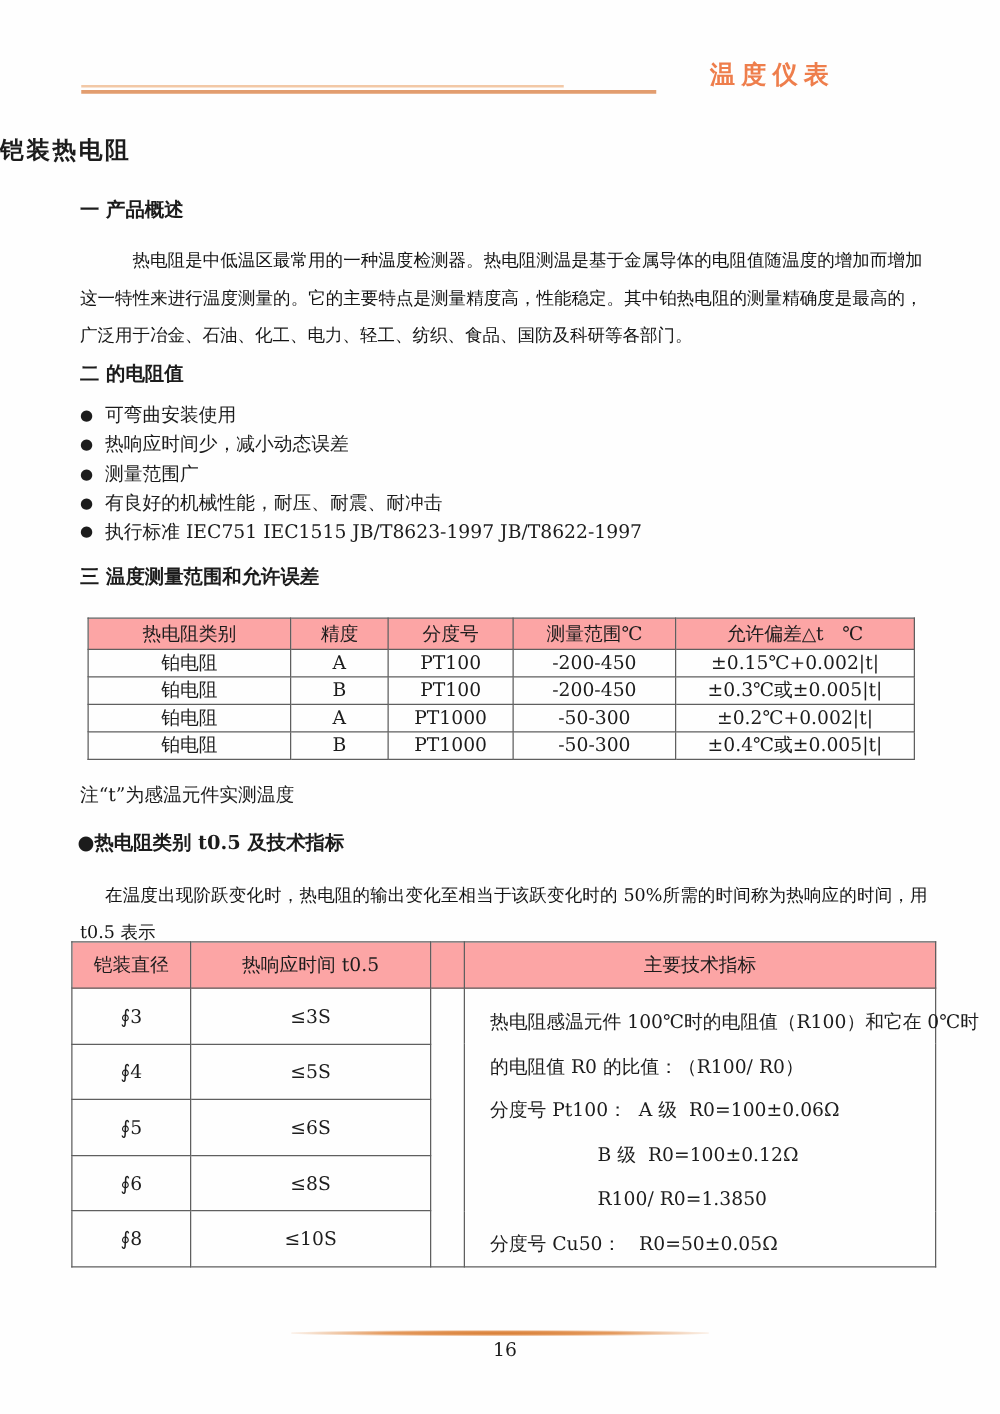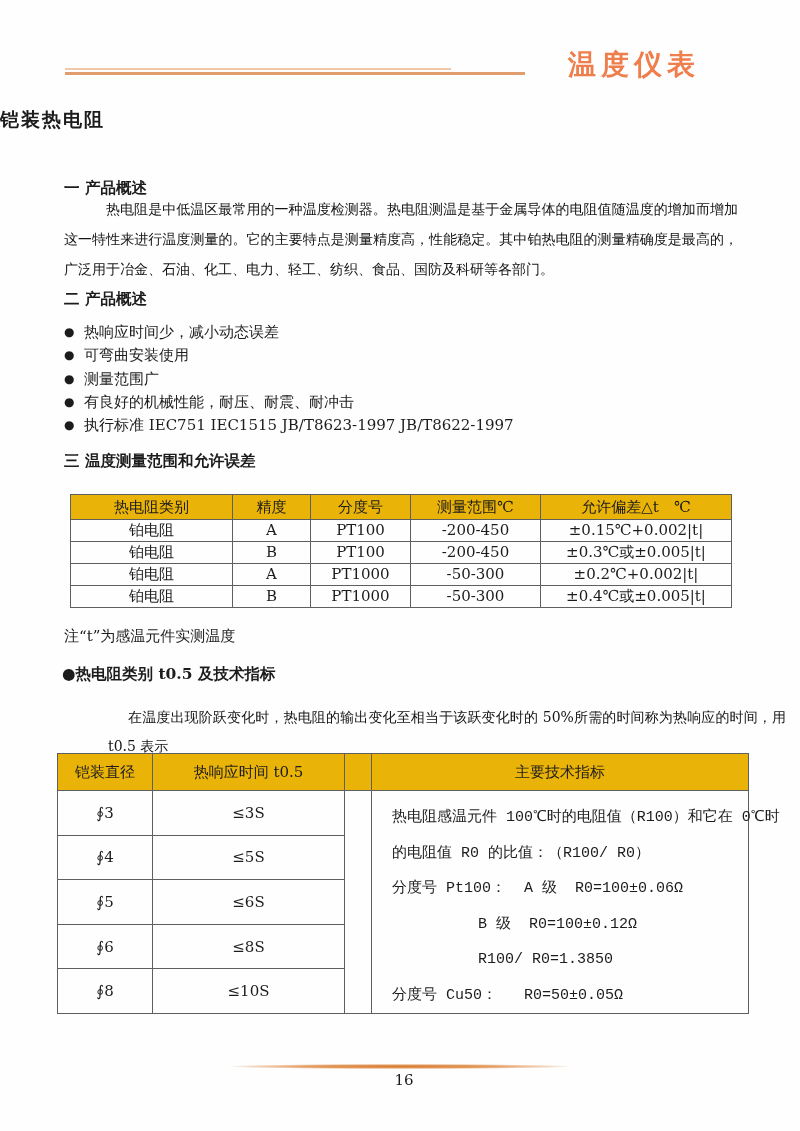--- a/index.html
+++ b/index.html
@@ -15,61 +15,61 @@
     overflow: hidden;
   }
   .abs { position: absolute; }
 
   
   .rule-top    { left: 65px; top: 68px; width: 386px; height: 2px; background: #f2c8a6; }
   .rule-bottom { left: 65px; top: 72px; width: 460px; height: 3px; background: #e29d6f; }
   .brand {
     left: 568px; top: 46px;
     font-family: "DejaVu Sans", "Liberation Sans", sans-serif;
-    font-weight: bold; font-size: 28px; letter-spacing: 5px;
+    font-weight: bold; font-size: 20px; letter-spacing: 5px;
     color: #ee7e4c; white-space: nowrap;
   }
   .doc-title {
     left: 0; top: 107px; width: 100%;
     text-align: left; font-size: 19px; font-weight: bold; letter-spacing: 2px;
   }
 
   
   .h-sec { left: 64px; font-size: 15.5px; font-weight: bold; white-space: nowrap; }
-  #h-overview { top: 158px; margin-top: 20px; }
+  #h-overview { top: 158px; }
   #h-features { top: 289px; }
   #h-range    { top: 451px; }
   #h-response { top: 664px; left: 62px; }
 
   
   .para { font-size: 14px; text-align: justify; color: #141414; }
   #p-overview { left: 64px; top: 194px; width: 674px; line-height: 30px; text-indent: 42px; }
-  #p-response { left: 64px; top: 703px; width: 678px; line-height: 29px; text-indent: 20px; margin-left: 44px; }
+  #p-response { left: 64px; top: 703px; width: 678px; line-height: 29px; text-indent: 20px; }
 
   
   #features-list { left: 64px; top: 321px; font-size: 15px; }
   .feature-item { height: 23.3px; line-height: 23.3px; white-space: nowrap; }
   .bullet { display: inline-block; width: 20px; font-size: 12px; vertical-align: 1px; }
 
   
   table { border-collapse: collapse; table-layout: fixed; }
   th, td { border: 1px solid #5f5f5f; text-align: center; font-weight: normal; padding: 0; }
-  thead th { background: #eab308; }
+  thead th { background: #fca5a5; }
 
   #table1 { left: 70px; top: 494px; width: 661px; font-size: 15px; }
   #table1 thead th { height: 25px; }
   #table1 tbody td { height: 21px; line-height: 21px; white-space: nowrap; }
 
   #note { left: 64px; top: 627px; font-size: 15px; }
 
   #table2 { left: 57px; top: 753px; width: 691px; font-size: 15px; }
   #table2 thead th { height: 37px; }
   #table2 tbody td { height: 37px; }
   .tech-cell { text-align: left; vertical-align: top; padding-top: 9px; }
-  .tech-line { line-height: 35.5px; padding-left: 20px; white-space: pre; font-family: Liberation Mono, monospace; }
+  .tech-line { line-height: 35.5px; padding-left: 20px; white-space: pre; }
   .tech-line.ind { padding-left: 106px; }
 
   
   #footer-rule {
     left: 233px; top: 1064px; width: 334px; height: 5px;
     background: radial-gradient(ellipse at center, #d67c33 0%, #e49a5e 40%, rgba(228,154,94,0) 75%);
   }
   #page-num { left: 4px; top: 1071px; width: 100%; text-align: center; font-size: 15px; }
 </style>
 </head>
@@ -79,24 +79,24 @@
 
   <div class="abs rule-top"></div>
   <div class="abs rule-bottom"></div>
   <div class="abs brand">温度仪表</div>
 
   <div class="abs doc-title">铠装热电阻</div>
 
   <div class="abs h-sec" id="h-overview">一 产品概述</div>
   <div class="abs para" id="p-overview">热电阻是中低温区最常用的一种温度检测器。热电阻测温是基于金属导体的电阻值随温度的增加而增加这一特性来进行温度测量的。它的主要特点是测量精度高，性能稳定。其中铂热电阻的测量精确度是最高的，广泛用于冶金、石油、化工、电力、轻工、纺织、食品、国防及科研等各部门。</div>
 
-  <div class="abs h-sec" id="h-features">二 产品概述</div>
+  <div class="abs h-sec" id="h-features">二 的电阻值</div>
   <div class="abs" id="features-list">
+    <div class="feature-item"><span class="bullet">●</span><span>可弯曲安装使用</span></div>
     <div class="feature-item"><span class="bullet">●</span><span>热响应时间少，减小动态误差</span></div>
-    <div class="feature-item"><span class="bullet">●</span><span>可弯曲安装使用</span></div>
     <div class="feature-item"><span class="bullet">●</span><span>测量范围广</span></div>
     <div class="feature-item"><span class="bullet">●</span><span>有良好的机械性能，耐压、耐震、耐冲击</span></div>
     <div class="feature-item"><span class="bullet">●</span><span>执行标准 IEC751 IEC1515 JB/T8623-1997 JB/T8622-1997</span></div>
   </div>
 
   <div class="abs h-sec" id="h-range">三 温度测量范围和允许误差</div>
 
   <table class="abs" id="table1">
     <colgroup>
       <col style="width:162px">

